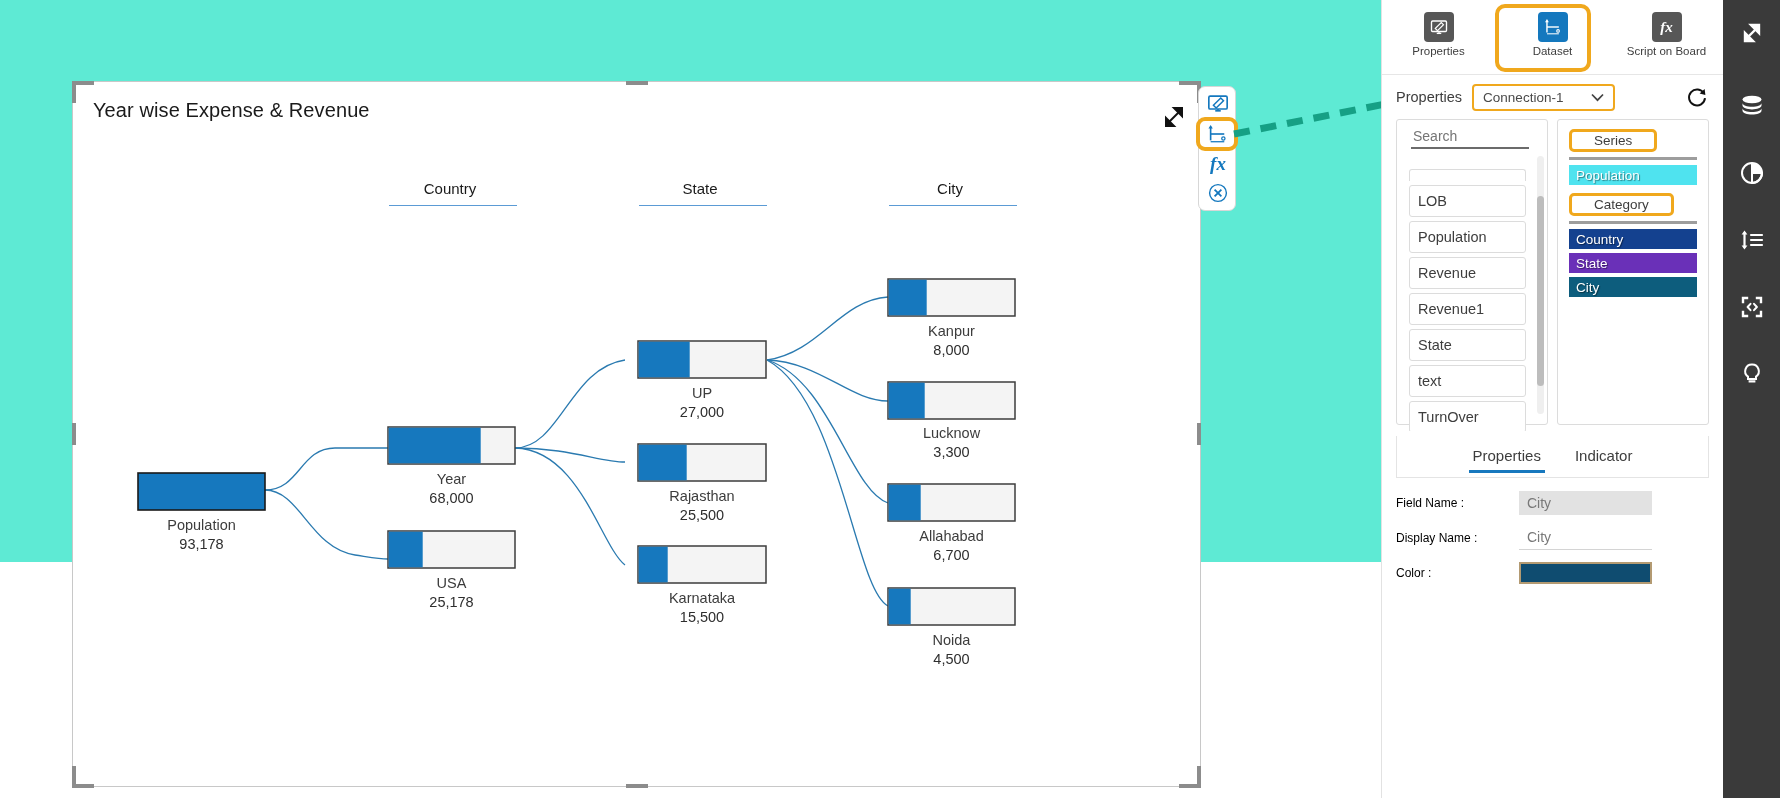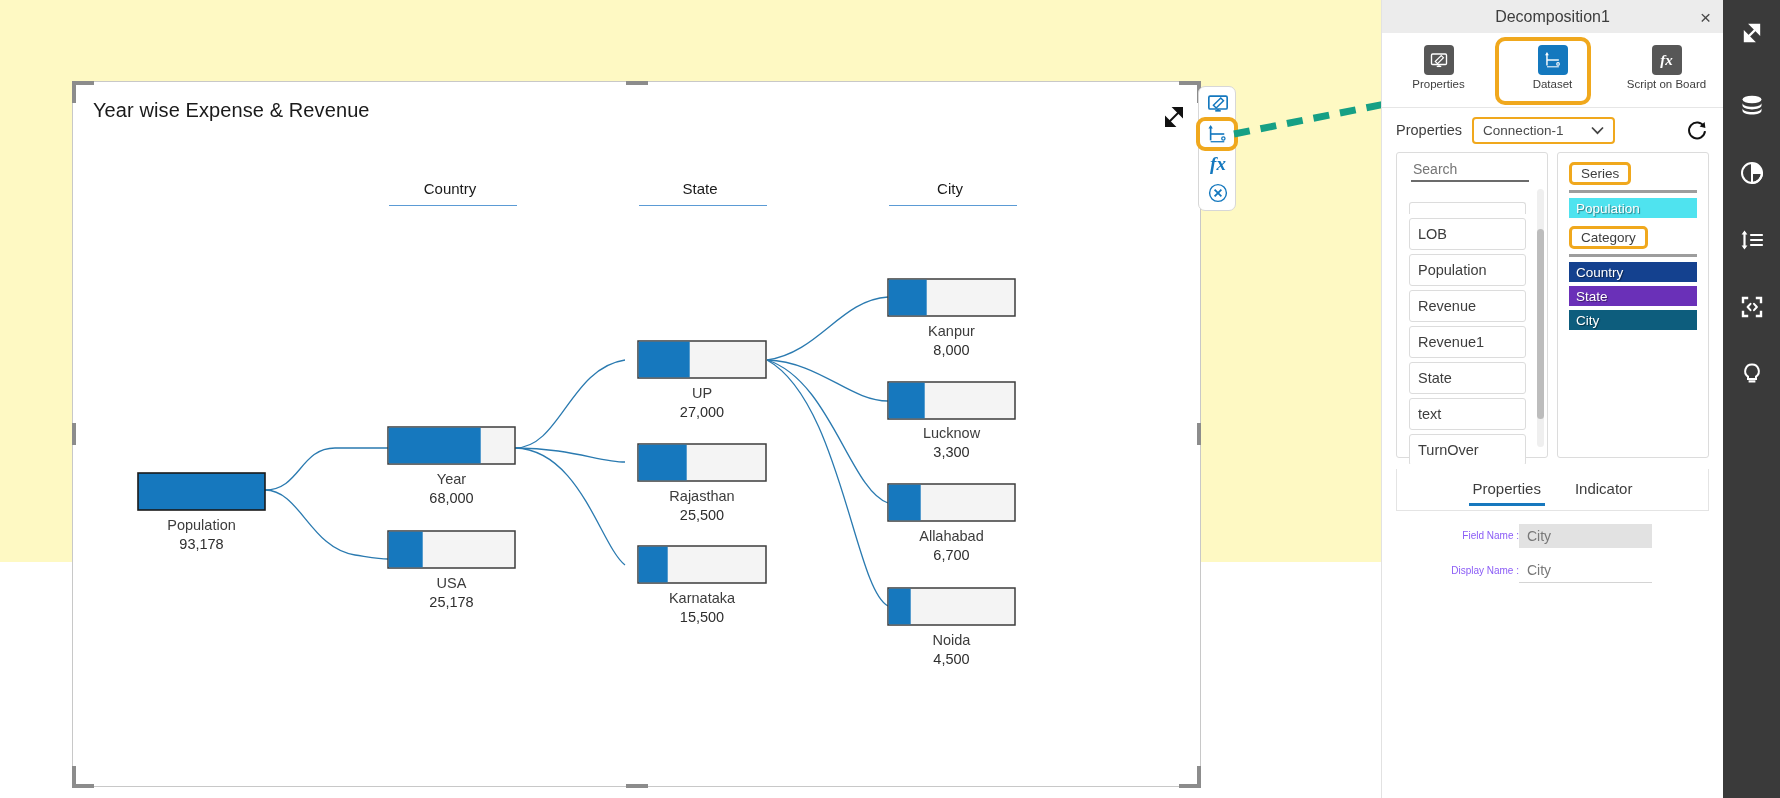--- a/index.html
+++ b/index.html
@@ -8,21 +8,21 @@
     width: 1780px; height: 798px;
     overflow: hidden;
     background: #ffffff;
     font-family: "Liberation Sans", sans-serif;
   }
   #app { position: relative; width: 1780px; height: 798px; background:#fff; }
 
   
   #canvas-area {
     position:absolute; left:0; top:0; width:1381px; height:562px;
-    background:#fef9c3;
+    background:#5eead4;
   }
   
   #selection-frame {
     position:absolute; left:72px; top:81px; width:1129px; height:706px;
     border:1px solid #c8c8c8; background:#fff;
   }
   .handle { position:absolute; background:#8c8c8c; }
   .h-corner { width:4px; height:22px; }
   .h-corner-h { width:22px; height:4px; }
   .h-mid-top { width:22px; height:4px; }
@@ -140,42 +140,42 @@
     position:absolute; right:3px; top:76px; width:7px; height:190px;
     background:#bdbdbd; border-radius:4px;
   }
 
   #series-box {
     width:152px; height:306px; border:1px solid #dcdcdc; border-radius:3px;
     background:#fff; padding:9px 11px 0 11px;
   }
   .sc-header {
     display:inline-block; border:3px solid #f0a81d; border-radius:5px;
-    padding:1px 9px; font-size:13.5px; color:#3d3d3d; background:#fff;
+    padding:1px 22px; font-size:13.5px; color:#3d3d3d; background:#fff;
   }
   .sc-rule { height:3px; background:#9d9d9d; margin:5px 0 5px 0; }
   .chip {
     height:20px; display:flex; align-items:center; padding-left:7px;
     font-size:13.5px; color:#fff; margin-bottom:4px;
     text-shadow:1px 1px 1px rgba(0,0,0,.45);
   }
 
   #prop-tabs {
     margin:11px 14px 0 14px; height:42px; border:1px solid #e4e4e4; border-top:0;
     display:flex; align-items:center; justify-content:center; gap:26px;
     background:#fff; position:relative;
   }
   .prop-tab { font-size:15px; color:#3d3d3d; padding:6px 4px 9px 4px; position:relative; }
   .prop-tab.active::after {
     content:""; position:absolute; left:0; right:0; bottom:0; height:3px; background:#1778be;
   }
 
   #prop-rows { padding:12px 14px 0 0; }
   .prop-row { display:flex; align-items:center; height:25px; margin-bottom:10px; }
-  .prop-key { width:137px; padding-left:14px; font-size:10px; color:#8b5cf6;text-align:right; }
+  .prop-key { width:137px; padding-left:14px; font-size:12px; color:#000000; }
   .prop-val-readonly {
     width:133px; height:24px; background:#e2e2e2; font-size:14px; color:#787878;
     display:flex; align-items:center; padding-left:8px;
   }
   .prop-val-input {
     width:133px; height:24px; background:#fff; border-bottom:1px solid #d4d4d4;
     font-size:14px; color:#787878; display:flex; align-items:center; padding-left:8px;
   }
   #visible-check {
     width:19px; height:19px; background:#29a3e8; border-radius:3px;
@@ -384,24 +384,20 @@
     </div>
 
     <svg id="teal-arrow" viewBox="0 0 240 60">
       <line x1="4" y1="49" x2="196" y2="11" stroke="#16a085" stroke-width="7" stroke-dasharray="16 11" stroke-linecap="butt"></line>
       <polygon points="226,5 188,4 197,26" fill="#16a085"></polygon>
     </svg>
   </div>
 
   <div id="right-panel">
 
-    <div id="panel-header">
-      <div id="panel-title">Decomposition1</div>
-      <div id="panel-close">×</div>
-    </div>
 
     <div id="panel-tabs">
       <div class="ptab">
         <div class="ico grey">
           <svg width="18" height="16" viewBox="0 0 24 20">
             <rect x="2" y="2" width="20" height="14" rx="1.5" fill="none" stroke="#fff" stroke-width="1.8"></rect>
             <line x1="9" y1="18.5" x2="15" y2="18.5" stroke="#fff" stroke-width="1.8"></line>
             <line x1="12" y1="16" x2="12" y2="18.5" stroke="#fff" stroke-width="1.6"></line>
             <path d="M7 12 L15 4 L18 7 L10 15 Z" fill="none" stroke="#fff" stroke-width="1.5"></path>
           </svg>
@@ -483,20 +479,24 @@
 
     <div id="prop-rows">
       <div class="prop-row">
         <div class="prop-key">Field Name :</div>
         <div class="prop-val-readonly">City</div>
       </div>
       <div class="prop-row">
         <div class="prop-key">Display Name :</div>
         <div class="prop-val-input">City</div>
       </div>
+      <div class="prop-row">
+        <div class="prop-key">Color :</div>
+        <div id="color-swatch"></div>
+      </div>
     </div>
   </div>
 
   <div id="right-rail">
     <div class="rail-btn" style="margin-top:4px;">
       <svg width="26" height="26" viewBox="0 0 26 26">
         <g stroke="#fff" stroke-width="2.4" fill="#fff">
           <line x1="7" y1="19" x2="19" y2="7"></line>
           <polygon points="20,5 20,13 12,5"></polygon>
           <polygon points="6,21 6,13 14,21"></polygon>

